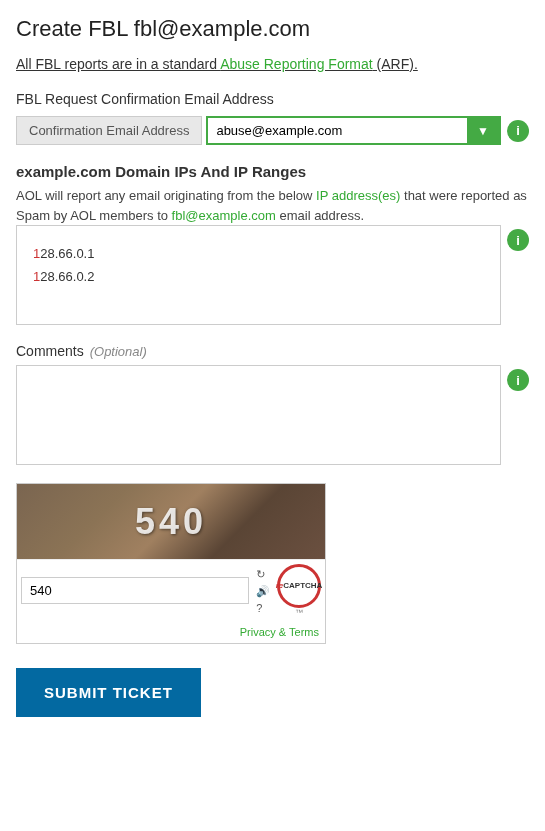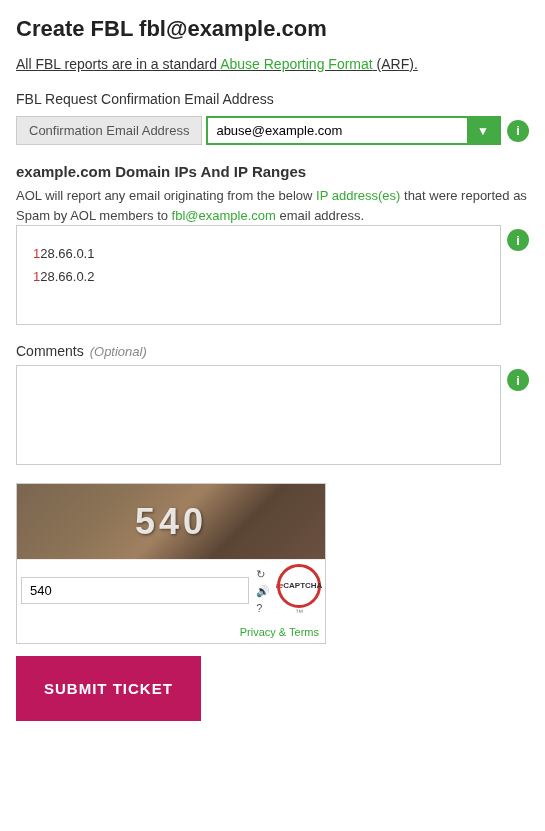--- a/index.html
+++ b/index.html
@@ -6,21 +6,21 @@
     body {
       font-family: Arial, sans-serif;
       font-size: 14px;
       color: #333;
       background: #fff;
       width: 545px;
       padding: 16px;
     }
     h1 {
       font-size: 22px;
-      font-weight: bold;
+      font-weight: normal;
       margin-bottom: 12px;
       color: #222;
     }
     .intro-text {
       font-size: 14px;
       margin-bottom: 16px;
       line-height: 1.5;
       text-decoration: underline;
     }
     .arf-link {
@@ -130,21 +130,21 @@
     .comments-textarea {
       flex: 1;
       border: 1px solid #ccc;
       padding: 8px;
       height: 100px;
       resize: none;
       outline: none;
       font-size: 13px;
     }
     .captcha-section {
-      margin-bottom: 8px;
+      margin-bottom: 20px;
     }
     .captcha-box {
       border: 1px solid #ccc;
       width: 310px;
       overflow: hidden;
     }
     .captcha-image {
       width: 100%;
       height: 75px;
       background: linear-gradient(135deg, #7a6550 0%, #8b7355 30%, #a08060 50%, #5a4535 70%, #6b5040 100%);
@@ -219,24 +219,24 @@
       text-align: right;
       padding: 2px 6px 4px;
       background: #fff;
     }
     .privacy-link {
       font-size: 11px;
       color: #3a3;
       text-decoration: none;
     }
     .submit-btn {
-      background: #be185d;
+      background: #0369a1;
       color: white;
       border: none;
-      padding: 24px 28px;
+      padding: 16px 28px;
       font-size: 15px;
       font-weight: bold;
       letter-spacing: 1px;
       cursor: pointer;
       text-transform: uppercase;
       margin-top: 4px;
     }
     .row-with-info {
       display: flex;
       align-items: flex-start;

